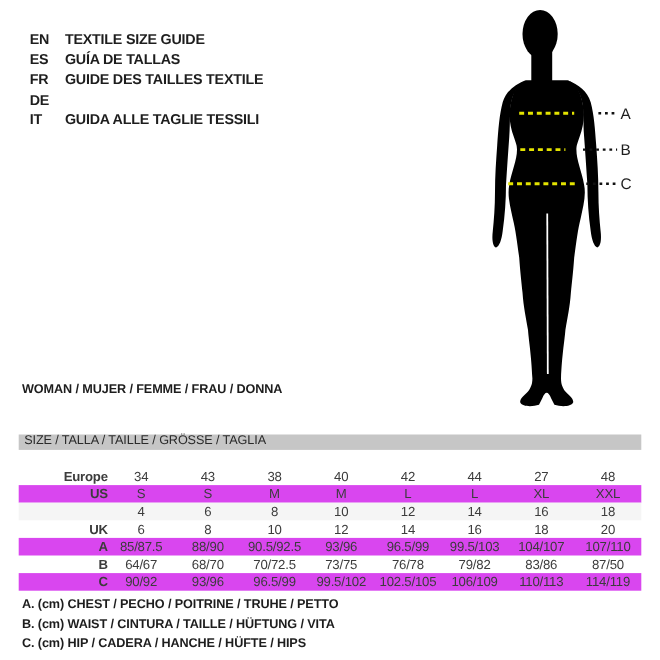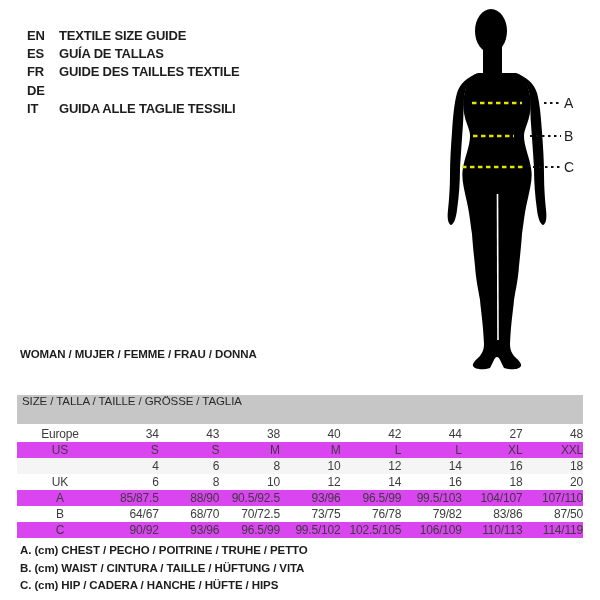--- a/index.html
+++ b/index.html
@@ -22,26 +22,26 @@
   .marker-a { top:95px; }
   .marker-b { top:128px; }
   .marker-c { top:159px; }
 
   
   .section-title { position:absolute; left:20px; top:348px; font-size:11.5px; font-weight:bold; color:#1d1d1d; letter-spacing:-0.1px; }
 
   
   .size-table { position:absolute; left:17px; top:395px; width:566px; color:#3c3c3c; }
   .t-header {
-    height:29px; line-height:13px; background:#c6c6c6; padding-left:5px;
-    font-size:11.5px; color:#2a2a2a; margin-bottom:2px; letter-spacing:-0.1px;
+    height:14px; line-height:13px; background:#c6c6c6; padding-left:5px;
+    font-size:11.5px; color:#2a2a2a; margin-bottom:16px; letter-spacing:-0.1px;
   }
   .t-row { display:grid; grid-template-columns:81px repeat(8, 1fr); height:16px; align-items:center; font-size:12px; letter-spacing:-0.2px; }
-  .t-label { padding-left:5px; text-align:center; }
-  .t-cell { text-align:right; }
+  .t-label { padding-left:5px; text-align:right;font-weight:bold; }
+  .t-cell { text-align:center; }
   .bg-med { background:#d946ef; }
   .bg-light { background:#f5f5f5; }
 
   
   .legend { position:absolute; left:20px; top:542px; }
   .legend-line { font-size:11.5px; font-weight:bold; color:#1d1d1d; line-height:17.5px; letter-spacing:-0.1px; white-space:nowrap; }
 </style>
 </head>
 <body>
 

